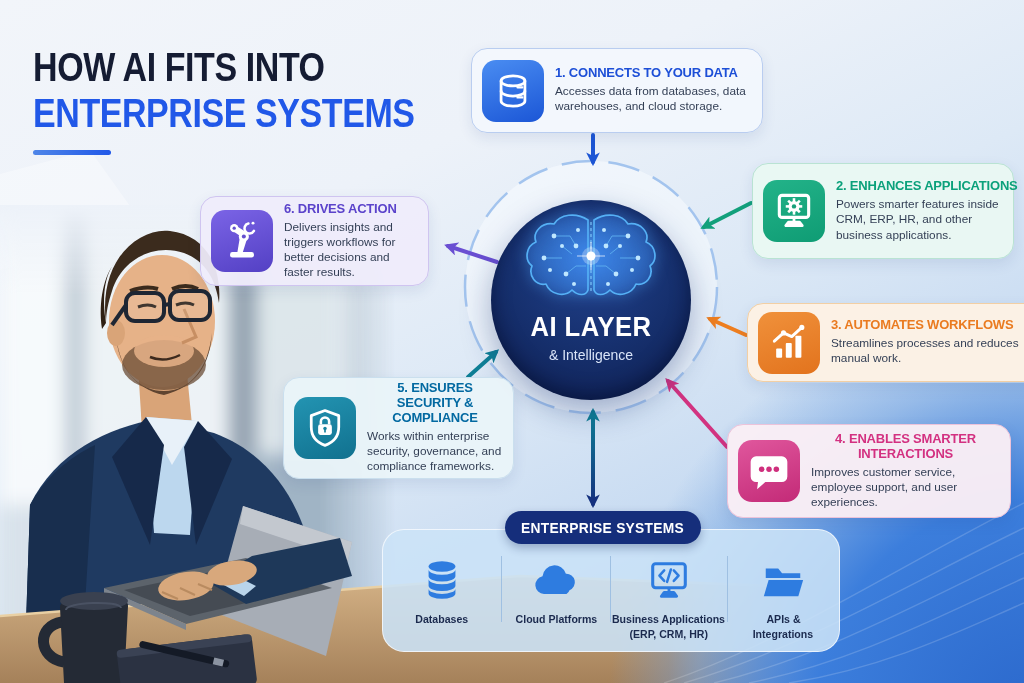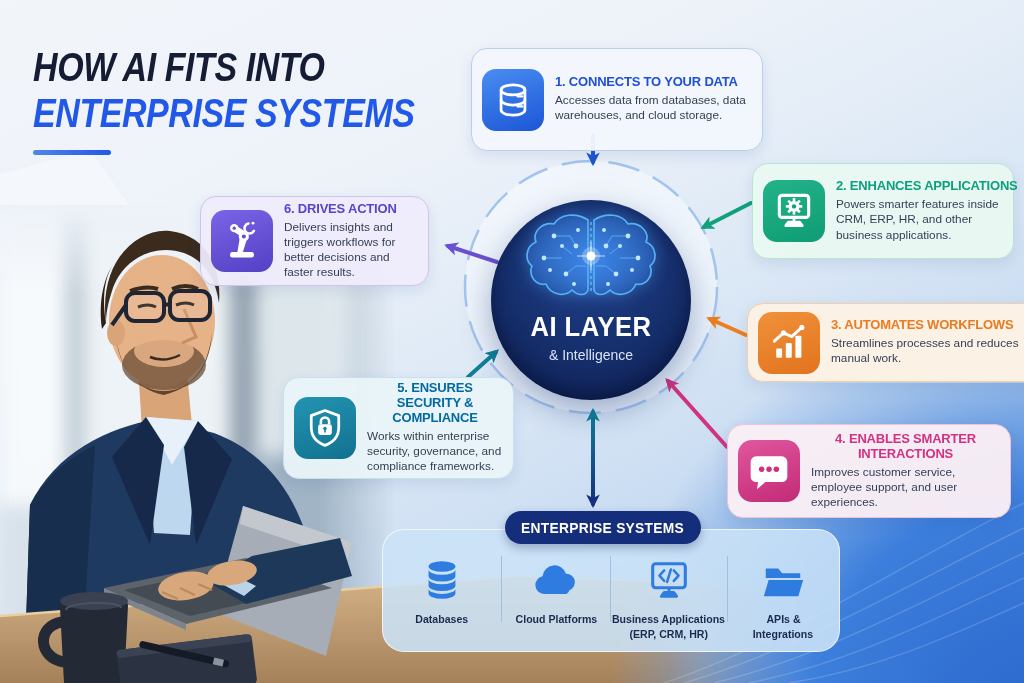--- a/index.html
+++ b/index.html
@@ -1,20 +1,20 @@
 <!DOCTYPE html>
 <html><head>
 <meta charset="utf-8">
 <style>
   html,body{margin:0;padding:0;background:#dfe8f4;}
   .canvas{position:relative;width:1024px;height:683px;overflow:hidden;
     font-family:"Liberation Sans",sans-serif;
     background:linear-gradient(155deg,#f2f5fa 0%,#edf2f9 30%,#dde9f6 52%,#c9dcf2 70%,#9dc0e8 86%,#4f86d8 100%);}
   
-  .title-block{position:absolute;left:33px;top:44px;z-index:40;font-style:italic;}
+  .title-block{position:absolute;left:33px;top:44px;z-index:40;}
   .title-line{font-weight:800;font-size:40px;line-height:46px;letter-spacing:-.5px;
     white-space:nowrap;transform:scaleX(.85);transform-origin:left top;}
   .t1{color:#151c33;}
   .t2{color:#2158e8;}
   .title-underline{width:78px;height:5px;margin-top:14px;border-radius:3px;
     background:linear-gradient(90deg,#4f86e8,#2158e8);}
   
   .photo-scene{position:absolute;left:0;top:205px;width:400px;height:478px;z-index:2;
     -webkit-mask-image:linear-gradient(to right,#000 80%,transparent 99%);
     mask-image:linear-gradient(to right,#000 80%,transparent 99%);}
@@ -42,21 +42,21 @@
   .ai-sub{position:absolute;left:0;width:100%;top:146px;color:#d9e4f8;font-size:14px;line-height:1.32;font-weight:500;}
   
   .card{position:absolute;display:flex;align-items:center;border-radius:16px;z-index:30;
     box-shadow:0 5px 14px rgba(30,60,130,.10);padding:10px 10px;box-sizing:border-box;}
   .tile{flex:0 0 62px;width:62px;height:62px;border-radius:14px;display:flex;
     align-items:center;justify-content:center;margin-right:11px;}
   .card-text{flex:1;min-width:0;}
   .card-title{font-weight:800;font-size:13px;letter-spacing:-.2px;line-height:1.15;margin-bottom:3px;white-space:nowrap;}
   .wrap .card-title{white-space:normal;text-align:center;}
   .card-desc{font-size:11.8px;color:#333f55;line-height:1.28;}
-  .card1{left:471px;top:48px;width:292px;height:103px;background:rgba(243,247,253,.96);border:1.5px solid #b9cdf0;}
+  .card1{left:471px;top:48px;width:292px;height:85px;background:rgba(243,247,253,.96);border:1.5px solid #b9cdf0;}
   .tile1{background:linear-gradient(160deg,#4a8df2,#1b56d6);}
   .card2{left:752px;top:163px;width:262px;height:96px;background:rgba(233,248,242,.96);border:1.5px solid #b9e3d3;}
   .tile2{background:linear-gradient(160deg,#23b389,#0f9c74);}
   .card3{left:747px;top:303px;width:305px;height:79px;background:rgba(253,241,228,.96);border:1.5px solid #f2cfa4;}
   .tile3{background:linear-gradient(160deg,#f0913b,#e2731d);}
   .card4{left:727px;top:424px;width:284px;height:94px;background:rgba(250,238,245,.96);border:1.5px solid #ecc3da;}
   .tile4{background:linear-gradient(160deg,#e0579d,#c32a77);}
   .card5{left:283px;top:377px;width:231px;height:102px;background:rgba(234,244,249,.94);border:1.5px solid #cadfee;}
   .tile5{background:linear-gradient(160deg,#2394b2,#11718f);}
   .card6{left:200px;top:196px;width:229px;height:90px;background:rgba(239,236,251,.94);border:1.5px solid #cfc4f0;}

